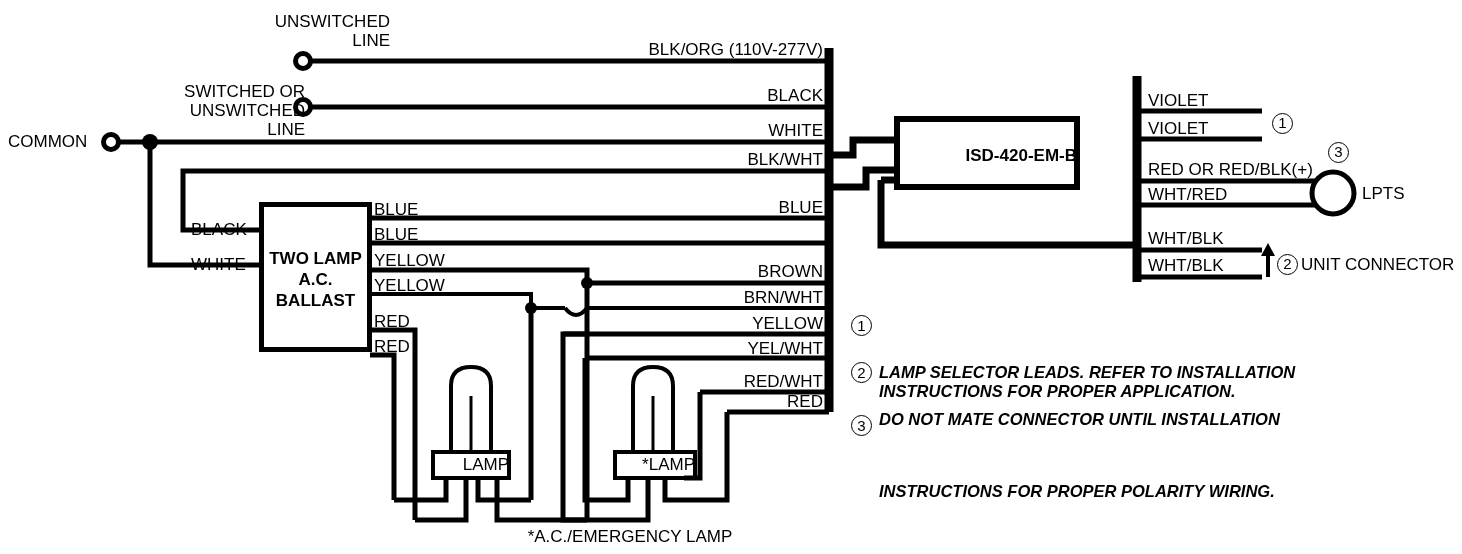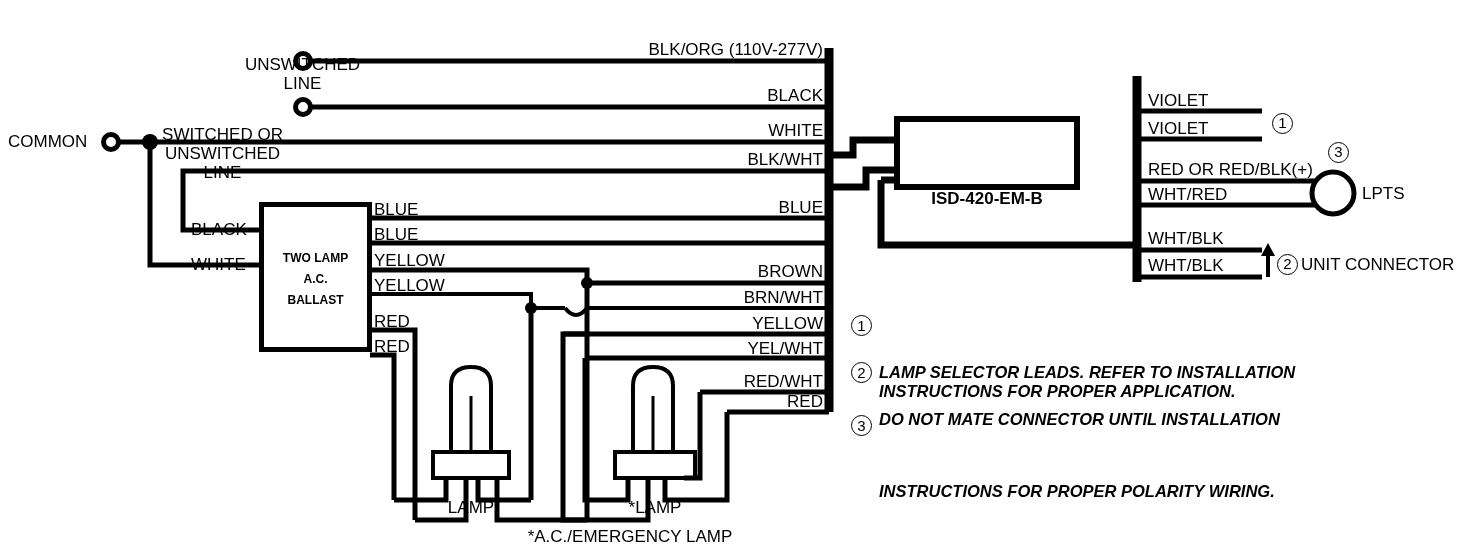--- a/index.html
+++ b/index.html
@@ -24,21 +24,21 @@
   }
   .lbl {
     position: absolute;
     font-family: "Liberation Sans", sans-serif;
     font-size: 17px;
     color: #000000;
     white-space: pre;
     line-height: 19px;
   }
   .lbl.right { text-align: right; }
-  .lbl.center { text-align: center; margin-top: 43px; }
+  .lbl.center { text-align: right; }
   .lbl.bold { font-weight: bold; }
   .note-text {
     position: absolute;
     font-family: "Liberation Sans", sans-serif;
     font-style: italic;
     font-weight: bold;
     font-size: 16.5px;
     line-height: 19px;
     color: #000000;
     white-space: pre;
@@ -68,21 +68,21 @@
     border-radius: 50%;
     text-align: center;
     line-height: 18px;
     box-sizing: border-box;
     background: #fff;
   }
   .boxlabel {
     position: absolute;
     font-family: "Liberation Sans", sans-serif;
     font-weight: bold;
-    font-size: 12px;
+    font-size: 17px;
     text-align: center;
     color: #000;
     line-height: 21px;
   }
   .lamp-cap {
     position: absolute;
     font-family: "Liberation Sans", sans-serif;
     font-size: 17px;
     color: #000;
     text-align: center;

